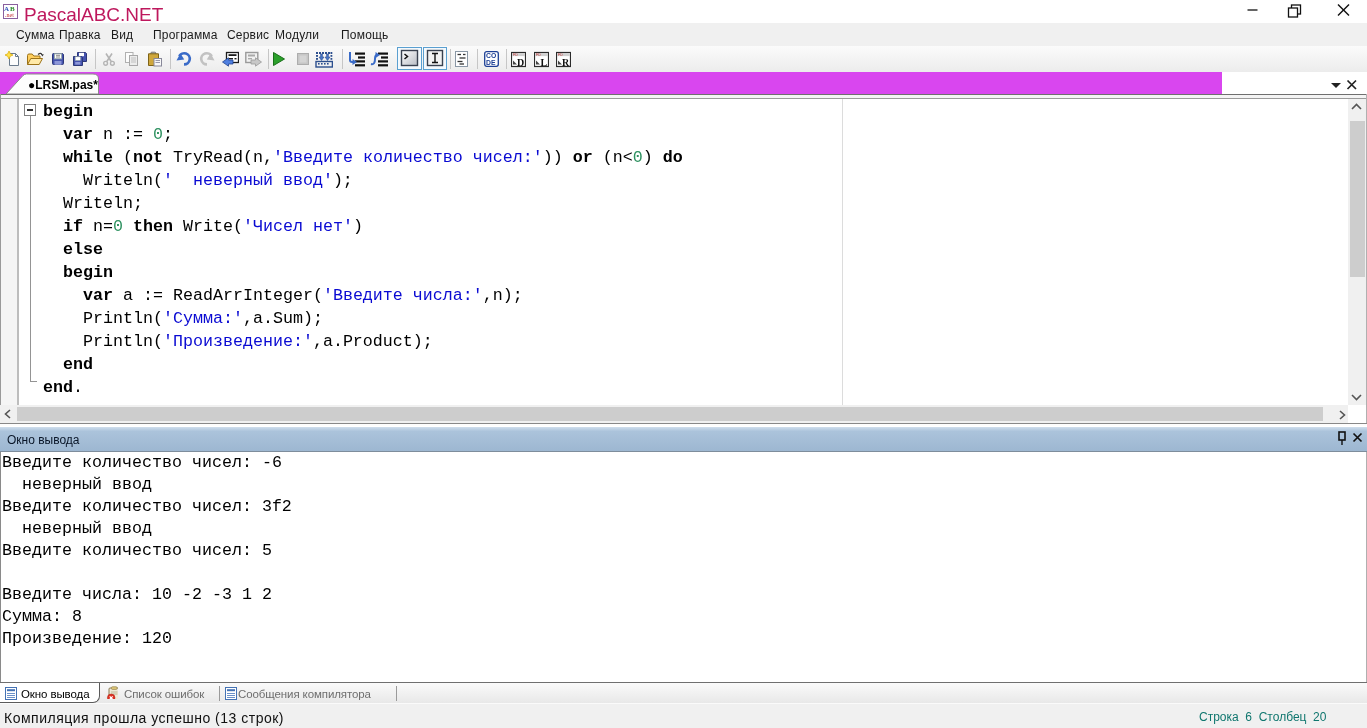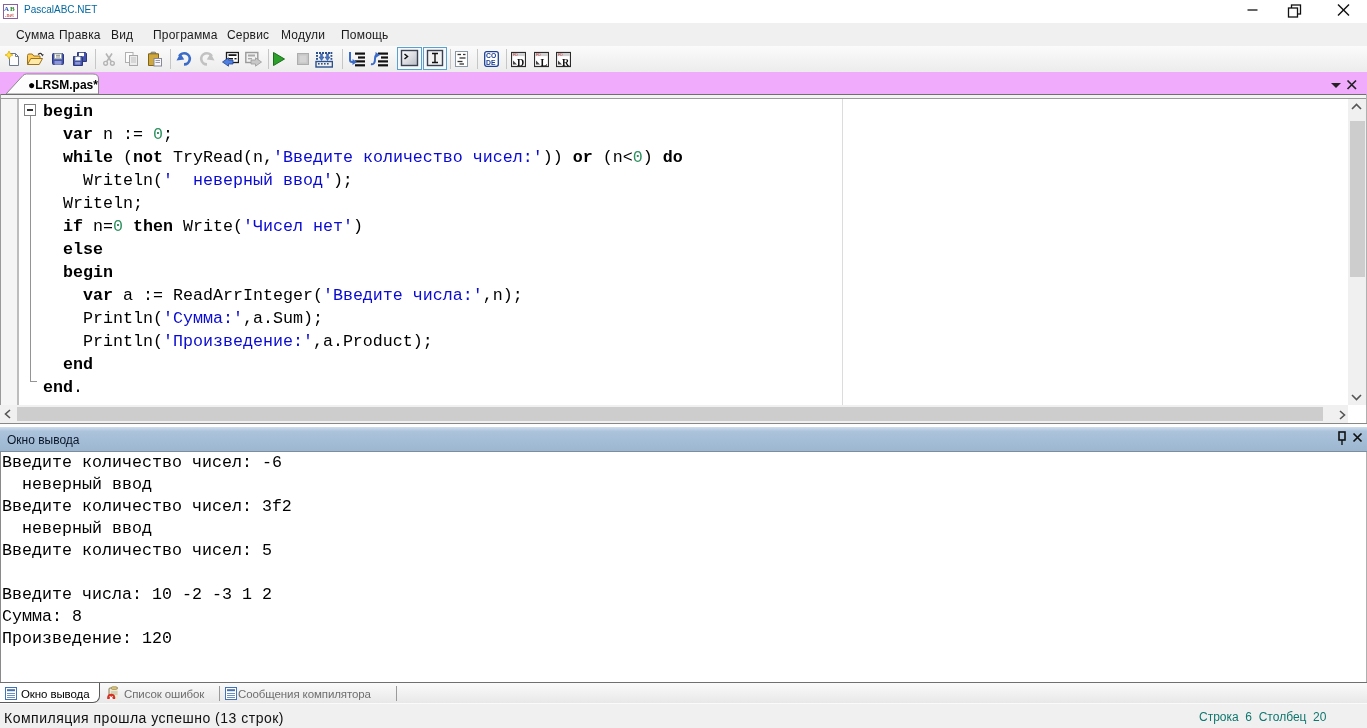--- a/index.html
+++ b/index.html
@@ -1,29 +1,29 @@
 <!DOCTYPE html>
 <html><head><meta charset="utf-8">
 <style>
 *{margin:0;padding:0;box-sizing:border-box}
 html,body{width:1367px;height:728px;overflow:hidden}
 body{position:relative;font-family:"Liberation Sans",sans-serif;background:#fff;}
 .abs{position:absolute}
 
 #title{left:0;top:0;width:1367px;height:23px;background:#fff;}
-#title .txt{position:absolute;left:24px;top:4px;font-size:10px;color:#0369a1;}
+#title .txt{position:absolute;left:24px;top:4px;font-size:19px;color:#be185d;}
 
 #menubar{left:0;top:23px;width:1367px;height:23px;background:#f0f0f0;}
 #menubar span{position:absolute;top:5px;font-size:12px;color:#1a1a1a;letter-spacing:0.2px}
 
 #toolbar{left:0;top:46px;width:1367px;height:26px;background:linear-gradient(#fbfbfb,#ececec);}
 #toolbar svg{position:absolute;top:5px}
 #toolbar .sep{position:absolute;top:3px;width:1px;height:20px;background:#c6c6c6}
 
-#tabbar{left:0;top:72px;width:1367px;height:22px;background:#f0abfc;padding-left:40px;}
+#tabbar{left:0;top:72px;width:1222px;height:22px;background:#d946ef;padding-left:40px;}
 #tabline{left:0;top:94px;width:1367px;height:1px;background:#6f6f6f;}
 #tabgap{left:0;top:95px;width:1367px;height:3px;background:#f4f4f4}
 #tabline2{left:0;top:98px;width:1367px;height:1px;background:#9a9a9a}
 
 #editor{left:0;top:99px;width:1367px;height:306px;background:#fff;}
 #gutter{left:1px;top:99px;width:18px;height:306px;background:#f5f5f5;border-right:2px solid #bdbdbd}
 #eborderL{left:0;top:94px;width:1px;height:329px;background:#9a9a9a}
 #eborderR{left:1366px;top:94px;width:1px;height:329px;background:#b0b0b0}
 #marginline{left:842px;top:99px;width:1px;height:306px;background:#dcdcdc}
 #code{left:43px;top:100px;font-family:"Liberation Mono",monospace;font-size:16.67px;line-height:23px;color:#000;white-space:pre;}
@@ -76,21 +76,21 @@
     <line x1="97" y1="4.5" x2="108" y2="15.5" stroke="#111" stroke-width="1.4"></line>
     <line x1="108" y1="4.5" x2="97" y2="15.5" stroke="#111" stroke-width="1.4"></line>
   </svg>
 </div>
 <div class="abs" id="menubar">
   <span style="left:16px">Сумма</span>
   <span style="left:59px">Правка</span>
   <span style="left:111px">Вид</span>
   <span style="left:153px">Программа</span>
   <span style="left:227px">Сервис</span>
-  <span style="left:281px">Модули</span>
+  <span style="left:275px">Модули</span>
   <span style="left:341px">Помощь</span>
 </div>
 <div class="abs" id="toolbar">
   <svg style="left:5px" width="16" height="16">
       <path d="M4.5,2.5 h6 l3,3 v9 h-9 z" fill="#fdfdfd" stroke="#6b7b8d"></path>
       <path d="M10.5,2.5 v3 h3" fill="none" stroke="#6b7b8d"></path>
       <polygon points="4,0 5.3,2.8 8,4 5.3,5.2 4,8 2.7,5.2 0,4 2.7,2.8" fill="#ffe14c" stroke="#d8a800" stroke-width="0.7"></polygon>
     </svg>
   <svg style="left:26px" width="18" height="16">
       <path d="M1.5,13.5 v-9 q0,-1.5 1.5,-1.5 h3.2 l1.6,2 h6.2 v2.5" fill="#ffcf5e" stroke="#9c7218"></path>

